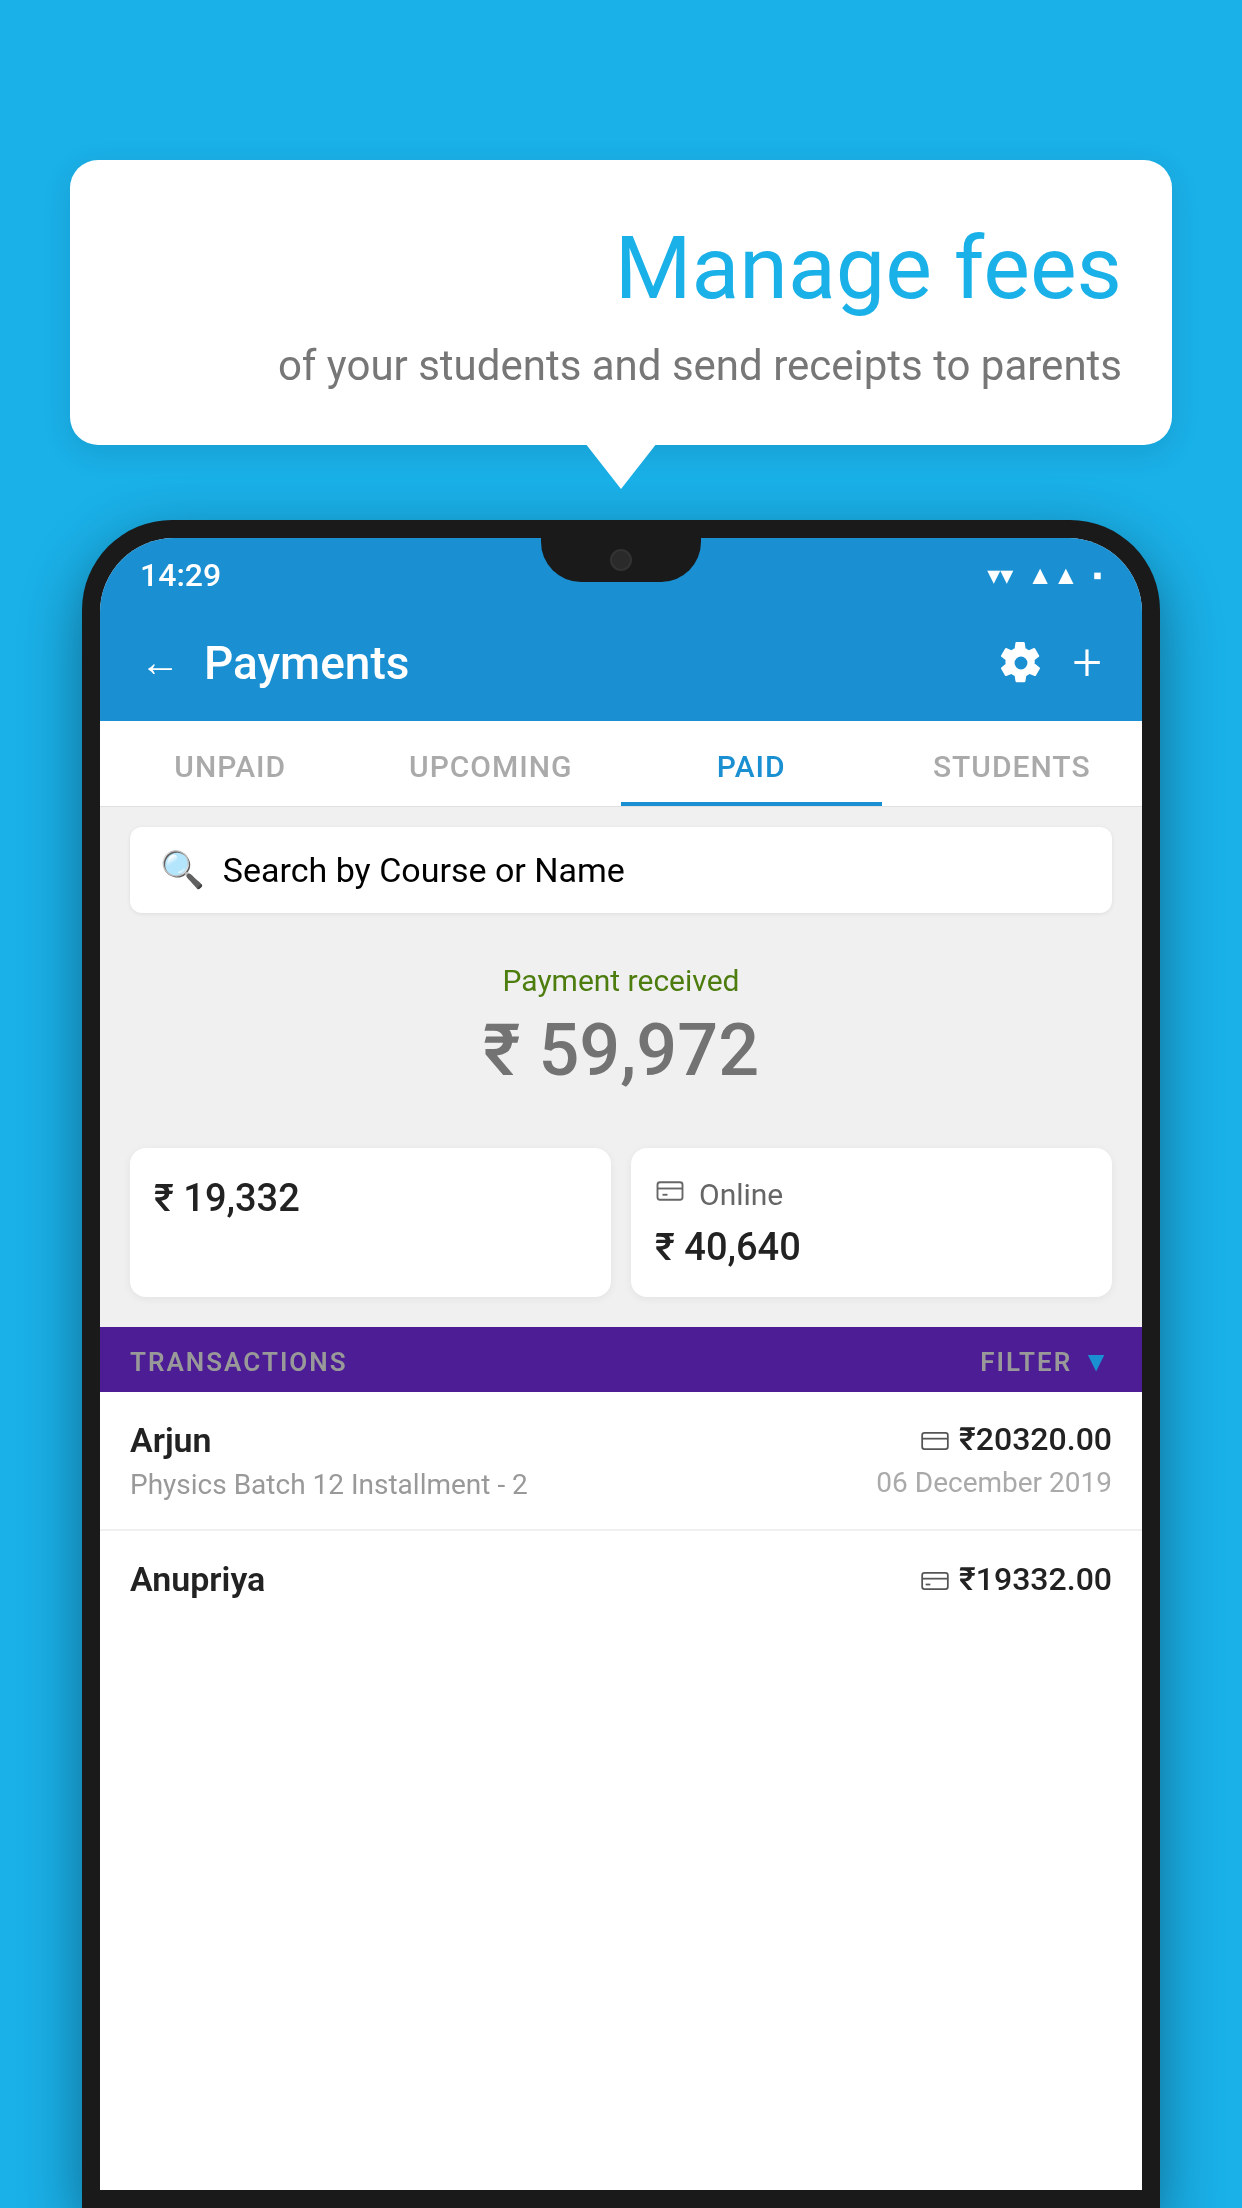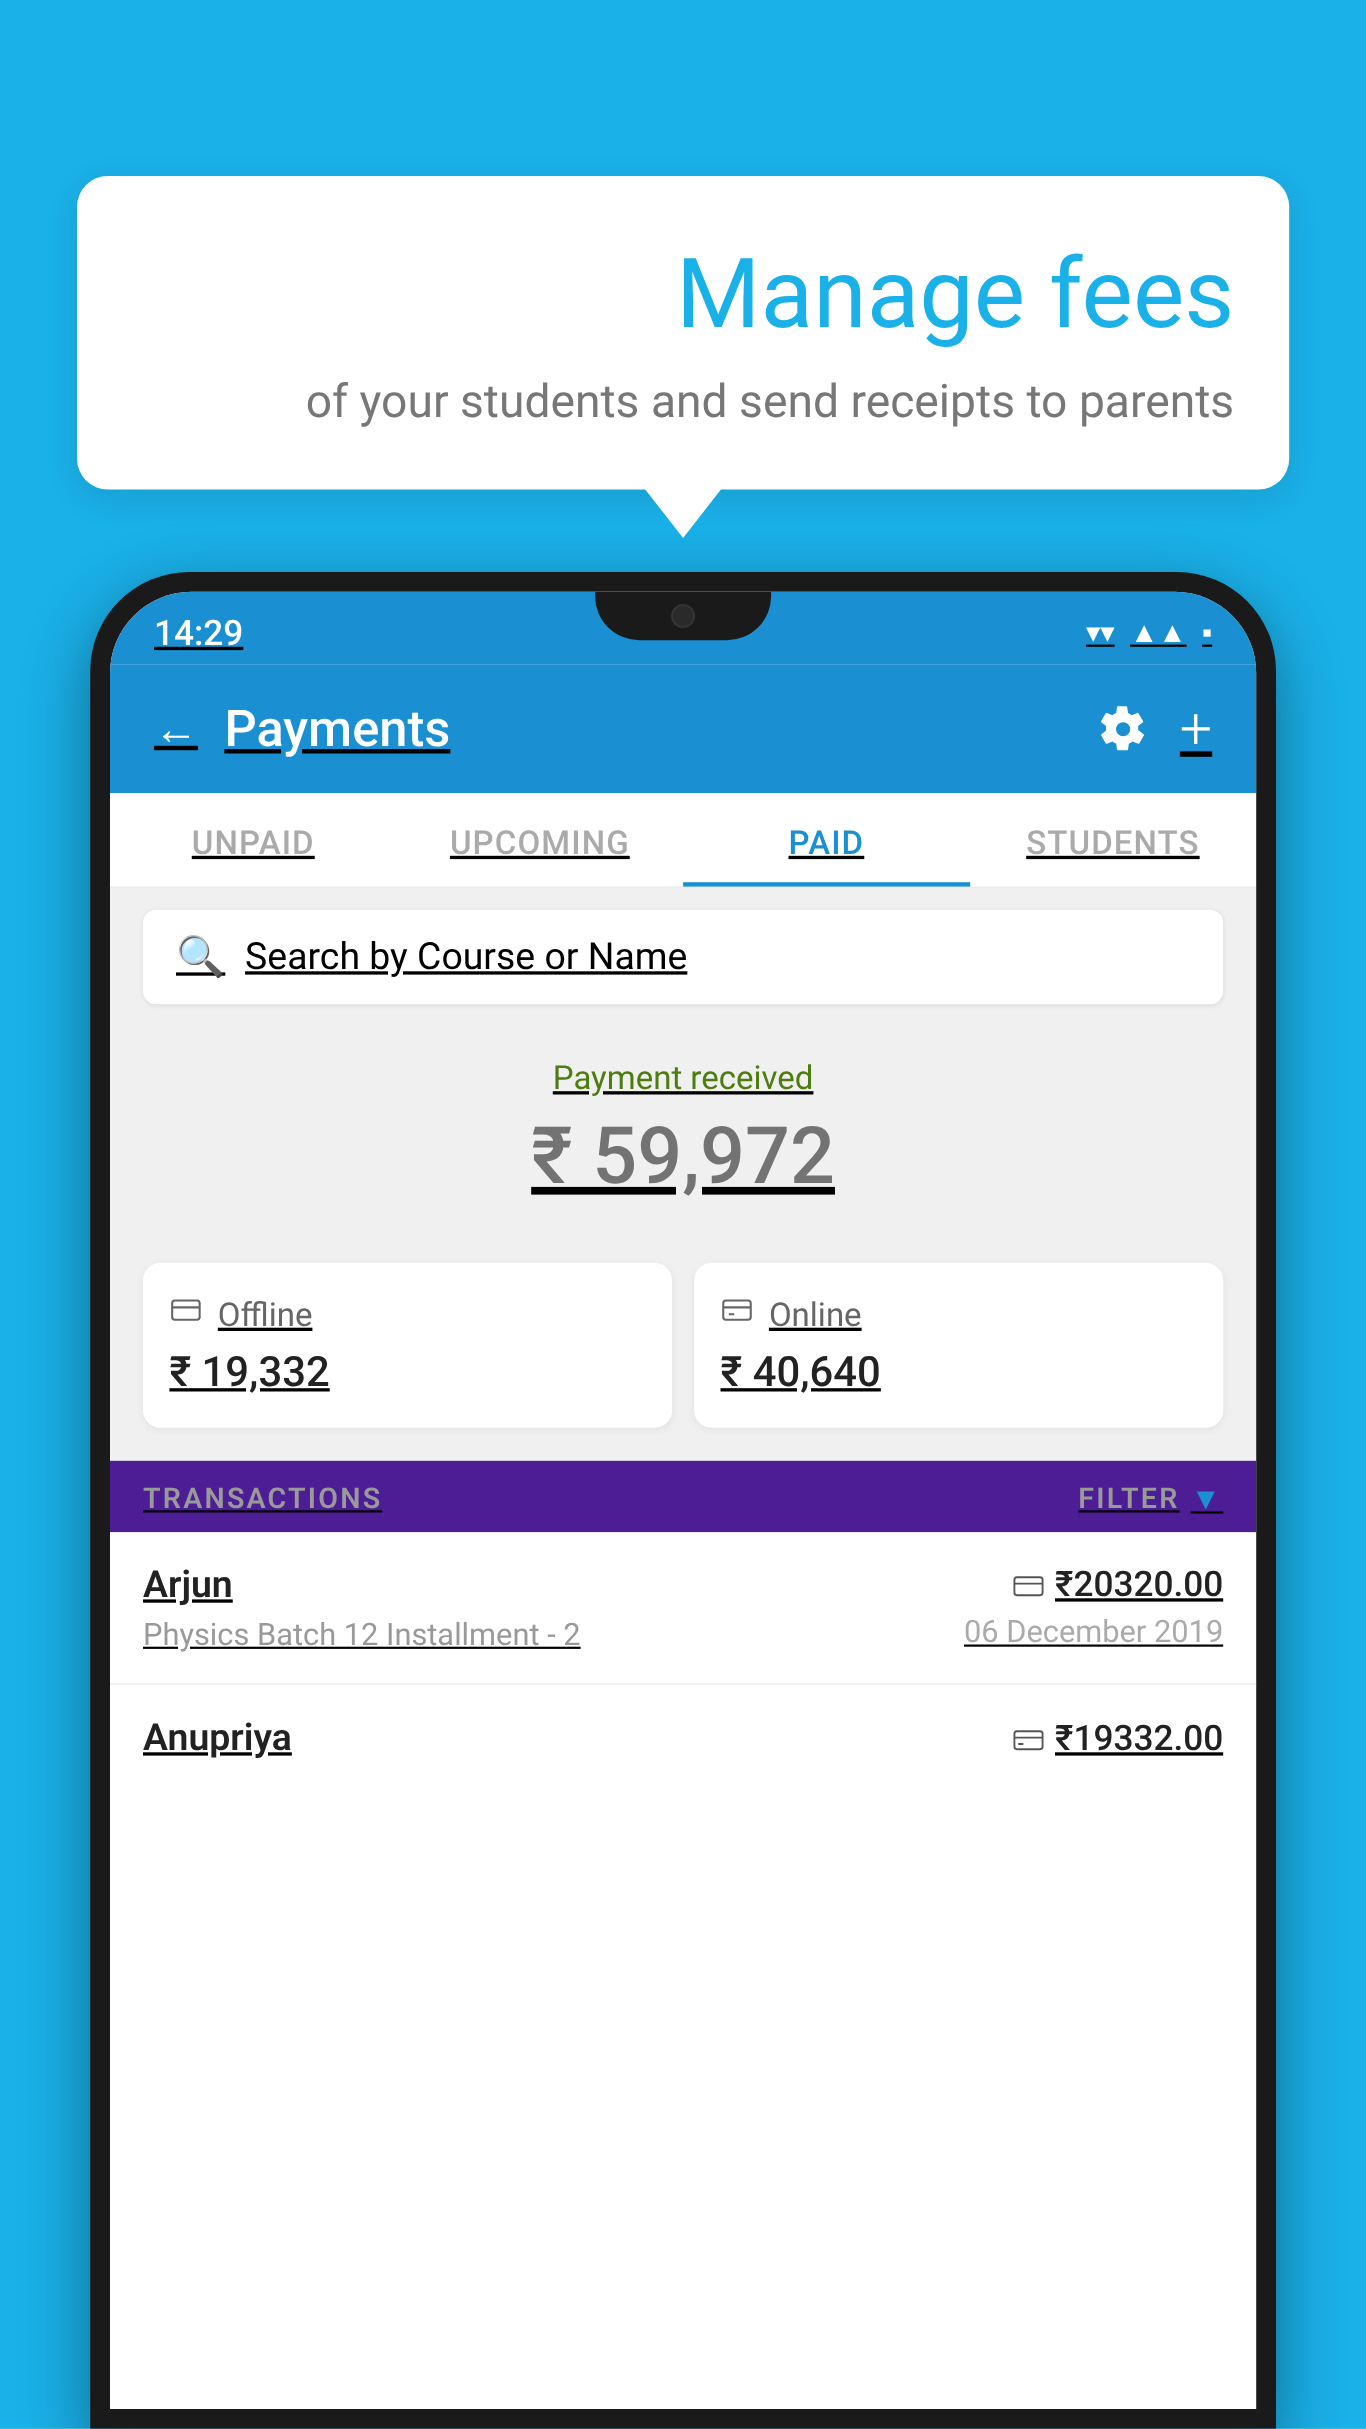--- a/index.html
+++ b/index.html
@@ -57,21 +57,20 @@
     .phone-frame {
       position: absolute;
       top: 520px;
       left: 82px;
       right: 82px;
       bottom: 0;
       background: #1a1a1a;
       border-radius: 90px 90px 0 0;
       padding: 18px;
       box-shadow: 0 20px 60px rgba(0,0,0,0.4);
-      text-decoration: underline;
     }
 
     .phone-inner {
       background: #f0f0f0;
       border-radius: 74px 74px 0 0;
       overflow: hidden;
       height: 100%;
       display: flex;
       flex-direction: column;
     }
@@ -418,29 +417,20 @@
       </div>
     </div>
 
     <div class="payment-received">
       <div class="payment-label">Payment received</div>
       <div class="payment-amount">₹ 59,972</div>
     </div>
 
     <div class="payment-cards">
       <div class="payment-card">
-        <div class="card-header">
-          <span class="card-icon">
-            <svg width="30" height="30" viewBox="0 0 24 24" fill="#666">
-              <rect x="2" y="5" width="20" height="14" rx="2" ry="2" stroke="#666" stroke-width="1.5" fill="none"></rect>
-              <line x1="2" y1="10" x2="22" y2="10" stroke="#666" stroke-width="1.5"></line>
-            </svg>
-          </span>
-          <span class="card-label">Offline</span>
-        </div>
         <div class="card-amount">₹ 19,332</div>
       </div>
       <div class="payment-card">
         <div class="card-header">
           <span class="card-icon">
             <svg width="30" height="30" viewBox="0 0 24 24" fill="none" stroke="#666" stroke-width="1.5">
               <rect x="2" y="5" width="20" height="14" rx="2"></rect>
               <line x1="2" y1="10" x2="22" y2="10"></line>
               <line x1="6" y1="15" x2="10" y2="15"></line>
             </svg>

